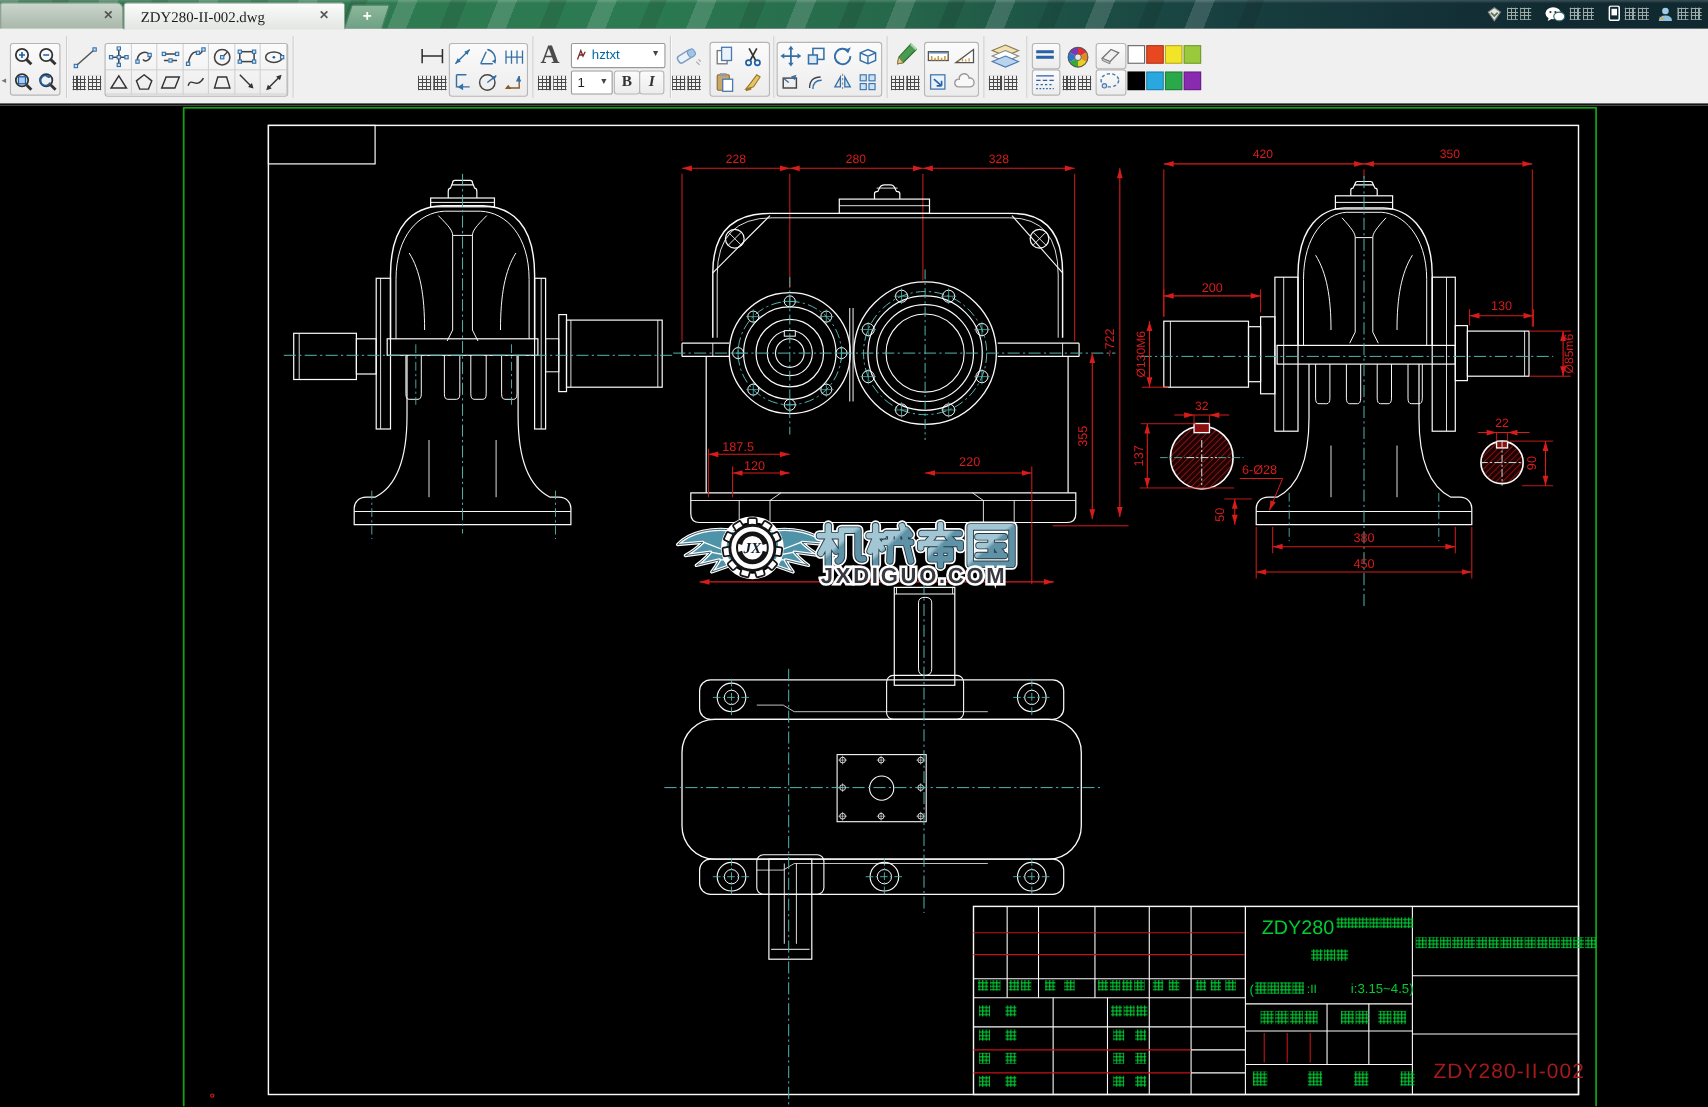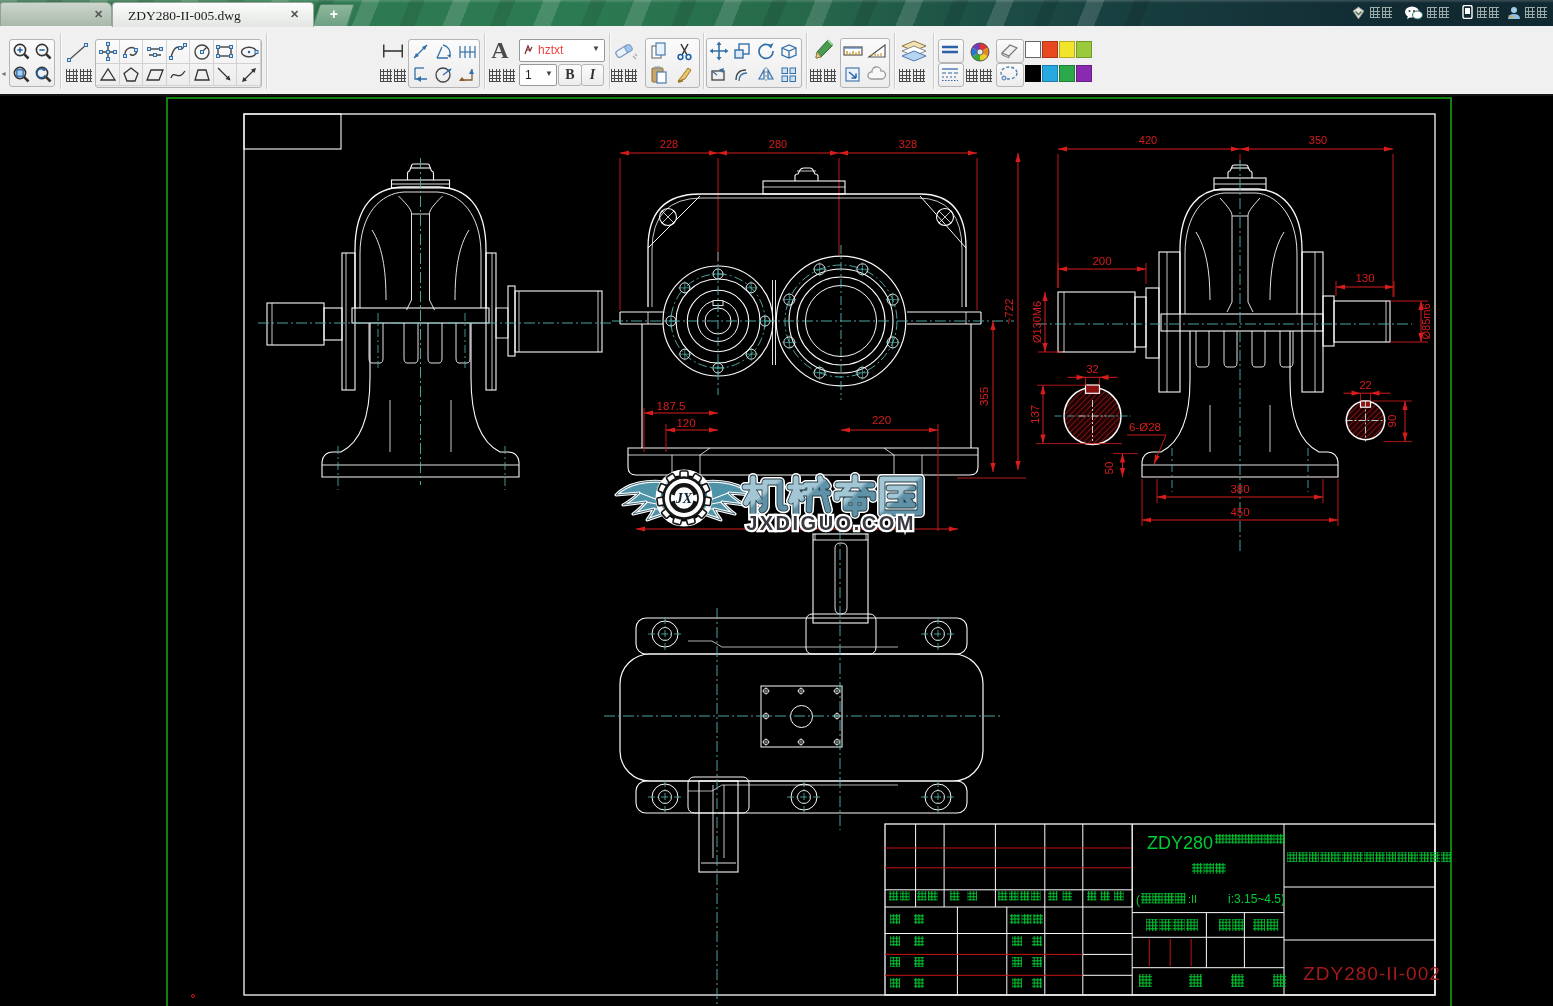--- a/index.html
+++ b/index.html
@@ -28,21 +28,21 @@
 .cjk1{opacity:.88;background:
  repeating-linear-gradient(0deg,currentColor 0 1px,rgba(0,0,0,0) 1px 3.2px),
  repeating-linear-gradient(90deg,currentColor 0 1px,rgba(0,0,0,0) 1px 3.5px)}
 </style></head><body>
 <div id="titlebar">
     <div class="streaks"></div>
     <div class="tab" id="tab1">
       <span class="tabx" style="left:92px">✕</span>
     </div>
     <div class="tab" id="tab2">
-      <span class="lbl">ZDY280-II-005.dwg</span>
+      <span class="lbl">ZDY280-II-002.dwg</span>
       <span class="tabx" style="left:176px">✕</span>
     </div>
     <div id="tabplus">
       <span>+</span>
     </div>
     <div id="topmenu">
       <div class="mi" style="right:155px"><svg width="15" height="14" style="vertical-align:-3px">
           <path d="M7.5 1 L13 5 L7.5 13 L2 5 Z" fill="#e8e8e0" stroke="#888" stroke-width="1"></path>
           <path d="M4.5 5.5 L7.5 8.5 L10.5 5.5" fill="none" stroke="#557a55" stroke-width="1.6"></path>
         </svg> <span class="cjh cjk1" style="width:10px;height:11px;color:#dfe7df;margin-right:2px;opacity:0.68"></span><span class="cjh cjk1" style="width:10px;height:11px;color:#dfe7df;margin-right:2px;opacity:0.68"></span></div>
@@ -265,21 +265,21 @@
     </div>
     <div class="sep" style="left:484px"></div>
     <div style="position:absolute;left:490px;top:12px;width:20px;height:24px;display:flex;align-items:center;justify-content:center">
       <span style="font-family:'Liberation Serif',serif;font-size:24px;font-weight:bold;color:#4a4a4a;line-height:22px">A</span>
     </div>
     <div class="tblbl" style="left:489px;top:43px"><span class="cjh cjk1" style="width:12px;height:13px;color:#333;margin-right:2px"></span><span class="cjh cjk1" style="width:12px;height:13px;color:#333;margin-right:2px"></span></div>
     <div class="combo" style="left:519px;top:13px;width:84px;height:21px">
       <svg width="12" height="14" style="position:absolute;left:3px;top:3px">
         <path d="M2 11 L5 3 L7 8 L9 4 M3 7 H8" stroke="#7a2a2a" stroke-width="1.2" fill="none"></path>
       </svg>
-      <span style="position:absolute;left:18px;top:3px;font-size:12px;color:#ef4444">hztxt</span>
+      <span style="position:absolute;left:18px;top:3px;font-size:12px;color:#0369a1">hztxt</span>
       <span style="position:absolute;right:4px;top:4px;font-size:8px;color:#444">▼</span>
     </div>
     <div class="combo" style="left:519px;top:38px;width:36px;height:20px">
       <span style="position:absolute;left:5px;top:3px;font-size:12px;color:#222">1</span>
       <span style="position:absolute;right:3px;top:4px;font-size:8px;color:#444">▼</span>
     </div>
     <div class="panel" style="left:558px;top:38px;width:22px;height:20px;text-align:center"><span style="font-family:'Liberation Serif',serif;font-weight:bold;font-size:14px;color:#333;line-height:20px">B</span></div>
     <div class="panel" style="left:581px;top:38px;width:21px;height:20px;text-align:center"><span style="font-family:'Liberation Serif',serif;font-style:italic;font-weight:bold;font-size:14px;color:#333;line-height:20px">I</span></div>
     <div class="sep" style="left:609px"></div>
     <div style="position:absolute;left:613px;top:12px;width:26px;height:24px;display:flex;align-items:center;justify-content:center">

